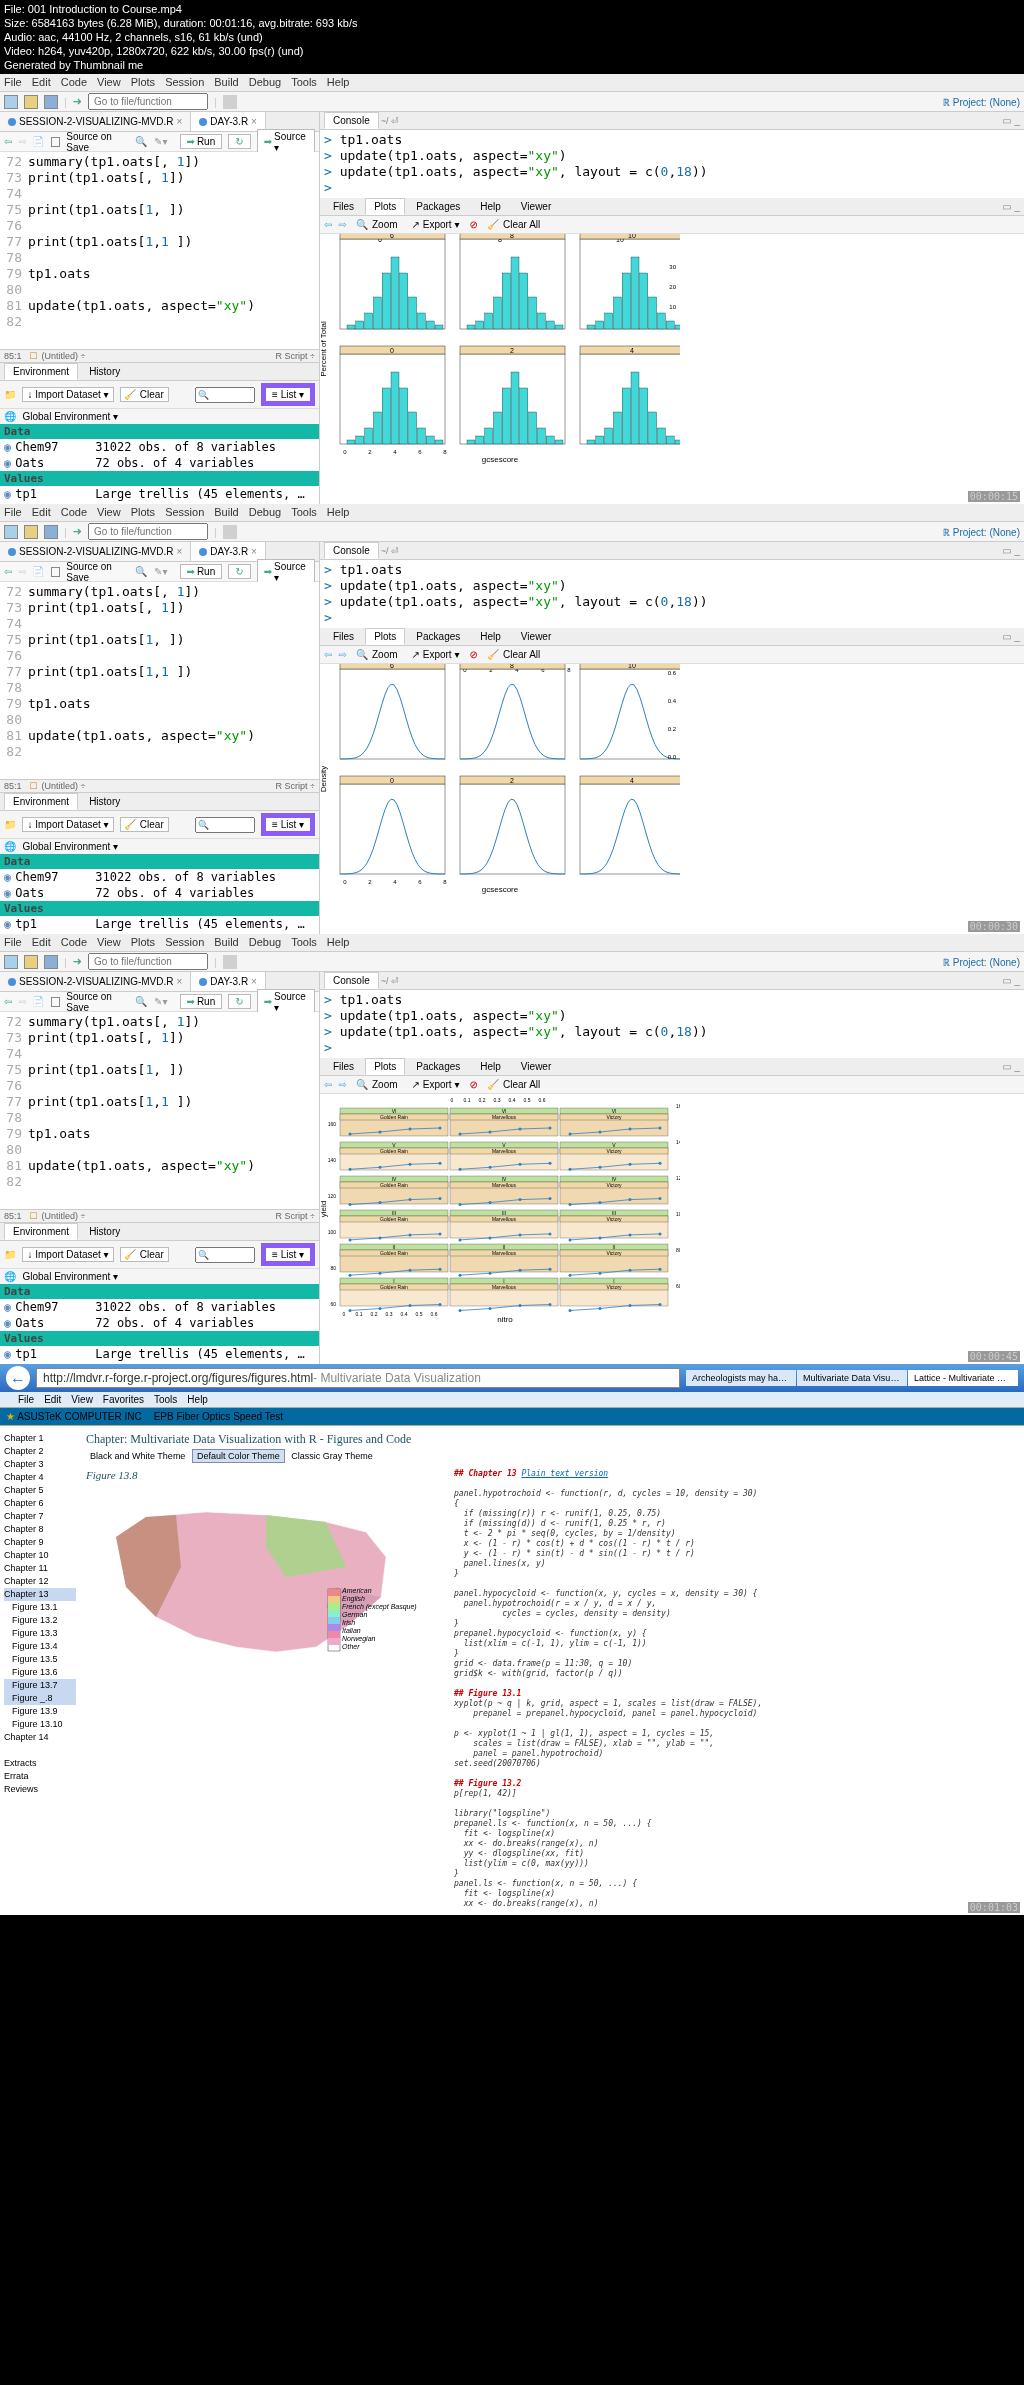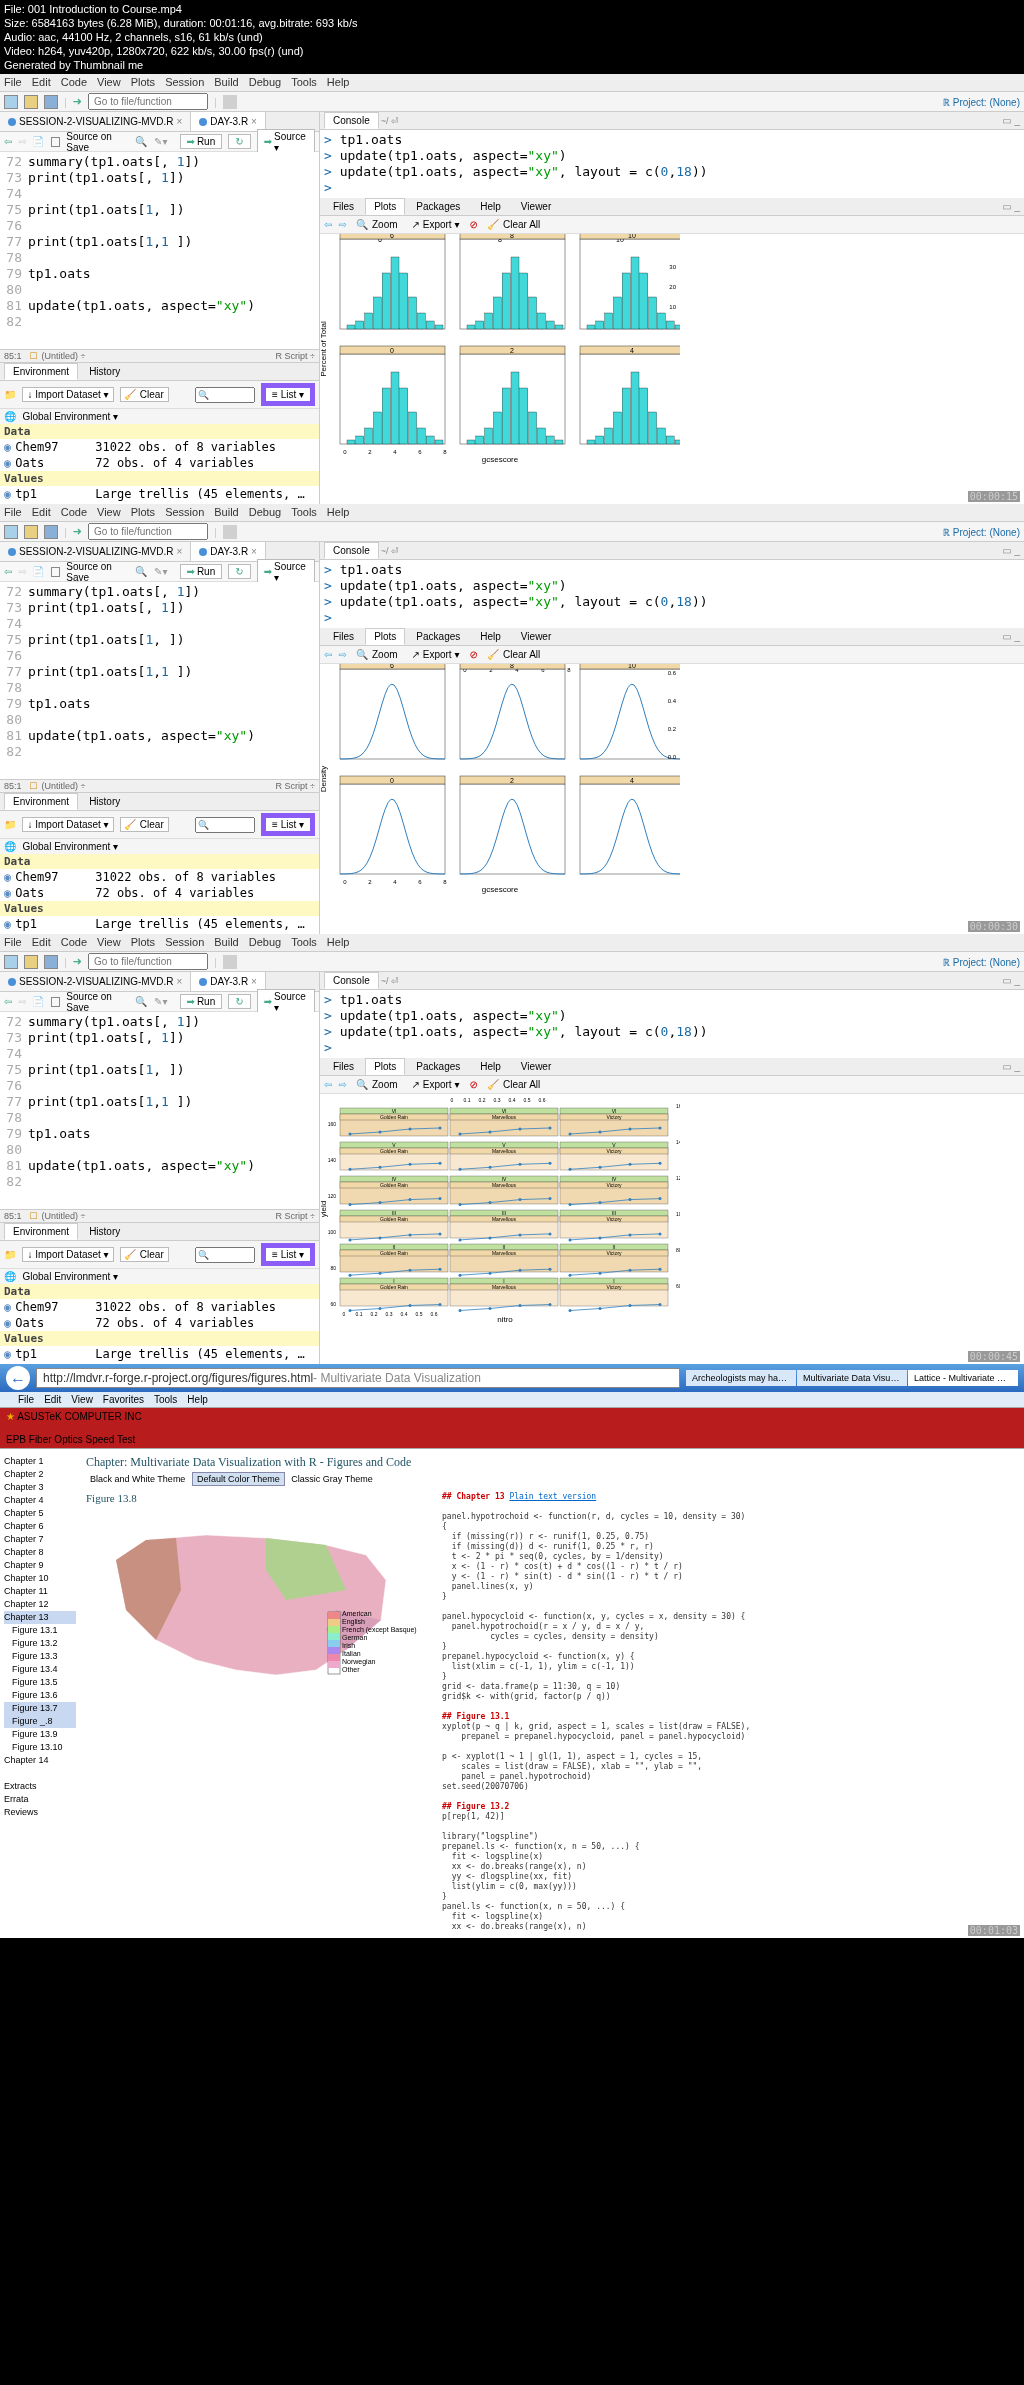--- a/index.html
+++ b/index.html
@@ -30,54 +30,54 @@
 .statbar { background:#f0f0f0; border-top:1px solid #ccc; font-size:9px; padding:1px 4px; display:flex; color:#666; }
 .statbar .r { margin-left:auto; }
 .tabs2 { background:#eee; border-bottom:1px solid #ccc; padding:0 4px; font-size:10px; height:18px; display:flex; align-items:center; gap:2px; }
 .tabs2 .t { padding:2px 8px; border:1px solid transparent; }
 .tabs2 .t.act { background:#fff; border:1px solid #ccc; border-bottom-color:#fff; }
 .envtool { background:#f5f5f5; border-bottom:1px solid #ddd; padding:2px 4px; display:flex; gap:6px; font-size:10px; align-items:center; }
 .envtool .btn { border:1px solid #bbb; padding:1px 4px; background:#fff; }
 .envtool .search { margin-left:auto; width:60px; font-size:9px; padding:1px; }
 .envtool .list { border:5px solid #8b5cf6; padding:1px 6px; background:#fff; }
 .envbody { background:#fff; font-family:'Lucida Console',Monaco,monospace; font-size:12px; flex:1; overflow:hidden; }
-.envbody .cat { background:#fef9c3; color:#444; font-weight:bold; padding:1px 4px; font-size:11px; }
+.envbody .cat { background:#14b8a6; color:#444; font-weight:bold; padding:1px 4px; font-size:11px; }
 .envbody .row { display:flex; padding:1px 4px; }
 .envbody .nm { width:80px; }
 .envbody .ico { color:#5a8bc0; margin-right:4px; }
 .console { font-family:'Lucida Console',Monaco,monospace; font-size:13px; line-height:16px; background:#fff; padding:2px 4px; flex:1; overflow:hidden; white-space:pre-wrap; }
 .console .prompt { color:#1a6ba8; }
 .plotarea { background:#fff; flex:1; position:relative; }
 .plottool { background:#f5f5f5; border-bottom:1px solid #ddd; padding:2px 4px; display:flex; gap:6px; font-size:10px; align-items:center; }
 .plottool .btn { padding:1px 4px; }
 .plottool .red { color:#c00; }
 .ts { position:absolute; right:4px; bottom:2px; color:#ccc; font-size:10px; font-family:monospace; background:rgba(0,0,0,.4); padding:0 2px; }
 svg { display:block; }
 .browser { background:#b8d4f0; font-size:11px; }
 .brtitle { background:linear-gradient(#5aa0e0,#2a6ac0); height:28px; display:flex; align-items:center; padding:0 6px; gap:6px; }
 .brtitle .back { width:24px; height:24px; border-radius:50%; background:#fff; color:#2a6ac0; font-size:16px; text-align:center; line-height:24px; }
 .brtitle .url { flex:1; background:#fff; padding:2px 6px; border:1px solid #888; font-size:12px; color:#333; }
 .brtitle .tabs { display:flex; gap:1px; }
 .brtitle .btab { background:#d8e8f8; padding:3px 6px; font-size:9px; max-width:110px; overflow:hidden; white-space:nowrap; text-overflow:ellipsis; }
 .brtitle .btab.act { background:#fff; }
 .brmenu { background:#e0ecf8; padding:2px 18px; font-size:10px; border-bottom:1px solid #aaa; }
 .brmenu span { margin-right:10px; }
-.brfav { background:#b91c1c; padding:3px 6px; font-size:10px; border-bottom:1px solid #aaa; display:flex; gap:12px;flex-direction:column; }
+.brfav { background:#0369a1; padding:3px 6px; font-size:10px; border-bottom:1px solid #aaa; display:flex; gap:12px; }
 .brfav .star { color:#e8b000; }
 .brbody { background:#fff; display:flex; min-height:480px; }
 .sidebar { width:80px; padding:6px 4px; font-size:9px; line-height:13px; }
 .sidebar div { cursor:pointer; }
 .sidebar .hl { background:#c8d8f0; }
 .sidebar .ind { padding-left:8px; }
 .main { flex:1; padding:6px; }
 .mtitle { font-family:Georgia,serif; font-size:12px; color:#256; margin-bottom:4px; }
 .themes { font-size:9px; margin-bottom:8px; }
 .themes .sel { background:#d0e0f0; border:1px solid #88a; padding:1px 4px; }
 .themes span { padding:1px 4px; }
-.mbody { display:flex; gap:16px; }
+.mbody { display:flex; gap:28px;font-style:italic; }
 .mapcol { width:340px; }
 .maptitle { font-family:Georgia,serif; font-size:11px; color:#256; margin-bottom:6px; }
 .codecol { flex:1; font-family:'Lucida Console',monospace; font-size:8px; line-height:10px; color:#333; }
 .codecol .chdr { color:#c00; font-weight:bold; }
 .codecol .link { color:#06c; text-decoration:underline; }
 .lowpane { height:142px; border-top:1px solid #ccc; display:flex; flex-direction:column; }
 </style>
 </head>
 <body>
 

